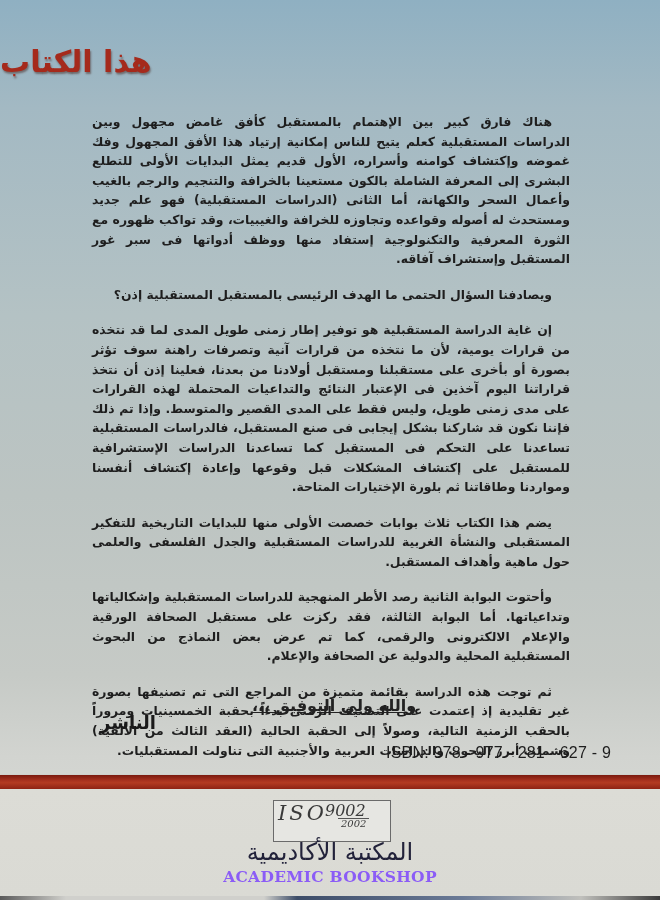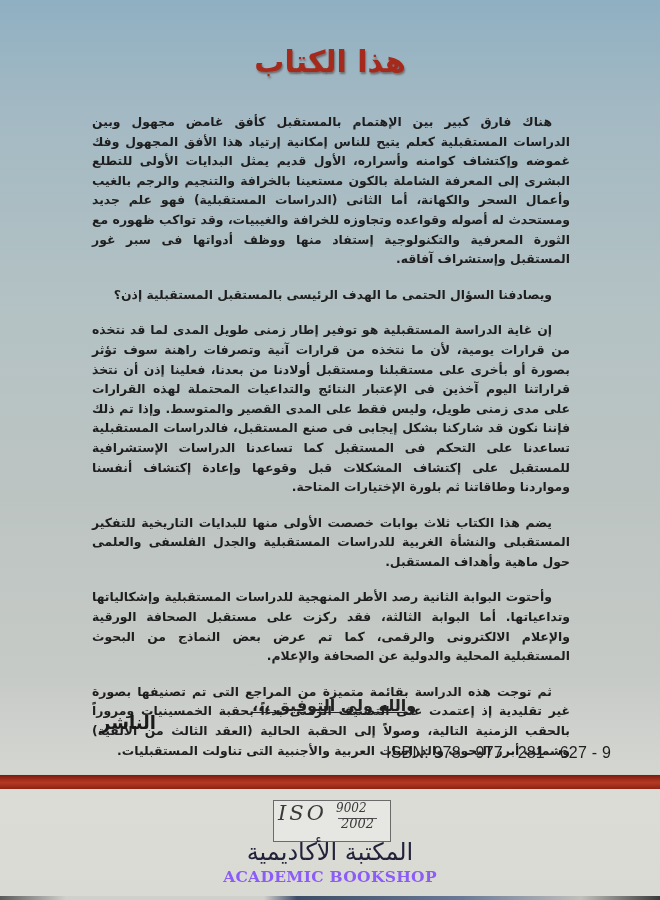--- a/index.html
+++ b/index.html
@@ -16,21 +16,21 @@
     }
     .cover {
       position: absolute;
       left: 0; top: 0;
       width: 660px; height: 900px;
     }
     .title {
       position: absolute;
       top: 44px;
       left: 0; right: 0;
-      text-align: center;
+      text-align: left;
       font-family: "DejaVu Sans", sans-serif;
       font-weight: bold;
       font-size: 30px;
       color: #a52a1c;
       text-shadow: 1px 2px 2px rgba(60,20,10,0.45);
       direction: rtl;
       letter-spacing: 0;
     }
     .body-text {
       position: absolute;
@@ -113,30 +113,30 @@
     .iso-main {
       position: absolute;
       left: 4px;
       top: 0px;
       font-size: 21px;
       font-style: italic;
       letter-spacing: 3px;
     }
     .iso-num {
       position: absolute;
-      left: 62px;
+      left: 51px;
       top: 0px;
-      font-size: 12px;
+      font-size: 16px;
       font-style: italic;
     }
     .iso-year {
       position: absolute;
       left: 64px;
       top: 17px;
-      font-size: 13px;
+      font-size: 10px;
       font-style: italic;
       border-top: 1px solid #555;
       padding: 0 3px;
       line-height: 10px;
     }
     .logo-ar {
       position: absolute;
       top: 838px;
       left: 0; right: 0;
       text-align: center;

